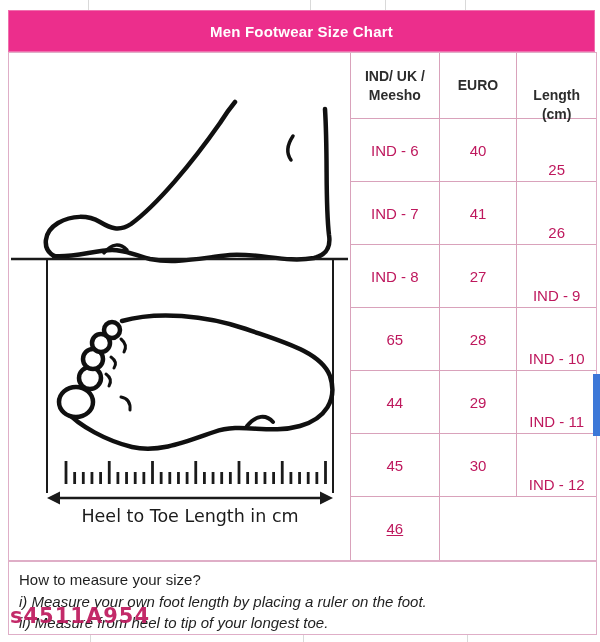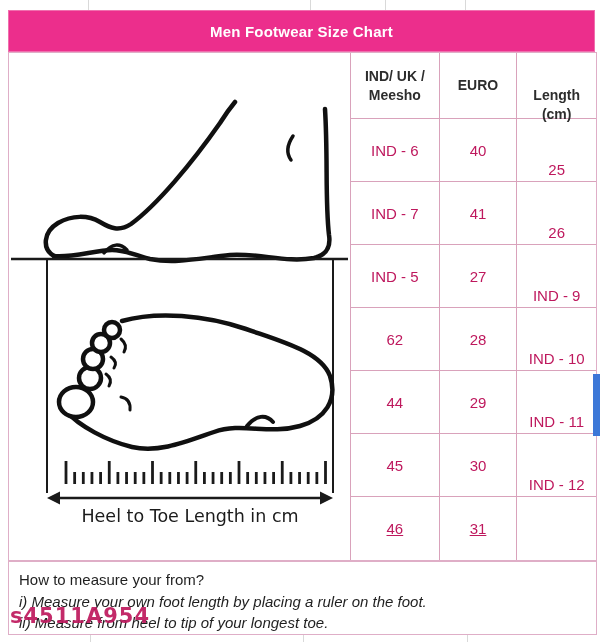--- a/index.html
+++ b/index.html
@@ -143,43 +143,42 @@
         </div>
 
         <div class="cell">IND - 6</div>
         <div class="cell">40</div>
         <div class="cell">25</div>
 
         <div class="cell">IND - 7</div>
         <div class="cell">41</div>
         <div class="cell">26</div>
 
-        <div class="cell">IND - 5</div>
+        <div class="cell">IND - 8</div>
         <div class="cell">27</div>
 
         <div class="cell">IND - 9</div>
-        <div class="cell">62</div>
+        <div class="cell">65</div>
         <div class="cell">28</div>
 
         <div class="cell">IND - 10</div>
         <div class="cell">44</div>
         <div class="cell">29</div>
 
         <div class="cell">IND - 11</div>
         <div class="cell">45</div>
         <div class="cell">30</div>
 
         <div class="cell">IND - 12</div>
         <div class="cell">46</div>
-        <div class="cell">31</div>
       </div>
     </div>
 
     <div class="instructions">
-      <div>How to measure your from?</div>
+      <div>How to measure your size?</div>
       <div class="ital">i) Measure your own foot length by placing a ruler on the foot.</div>
       <div class="ital">ii) Measure from heel to tip of your longest toe.</div>
       <span class="watermark">s4511A954</span>
     </div>
   </div>
 
   <div class="blue-bar"></div>
 
   <div class="strip bottom">
     <div class="gridline" style="left:90px"></div>

